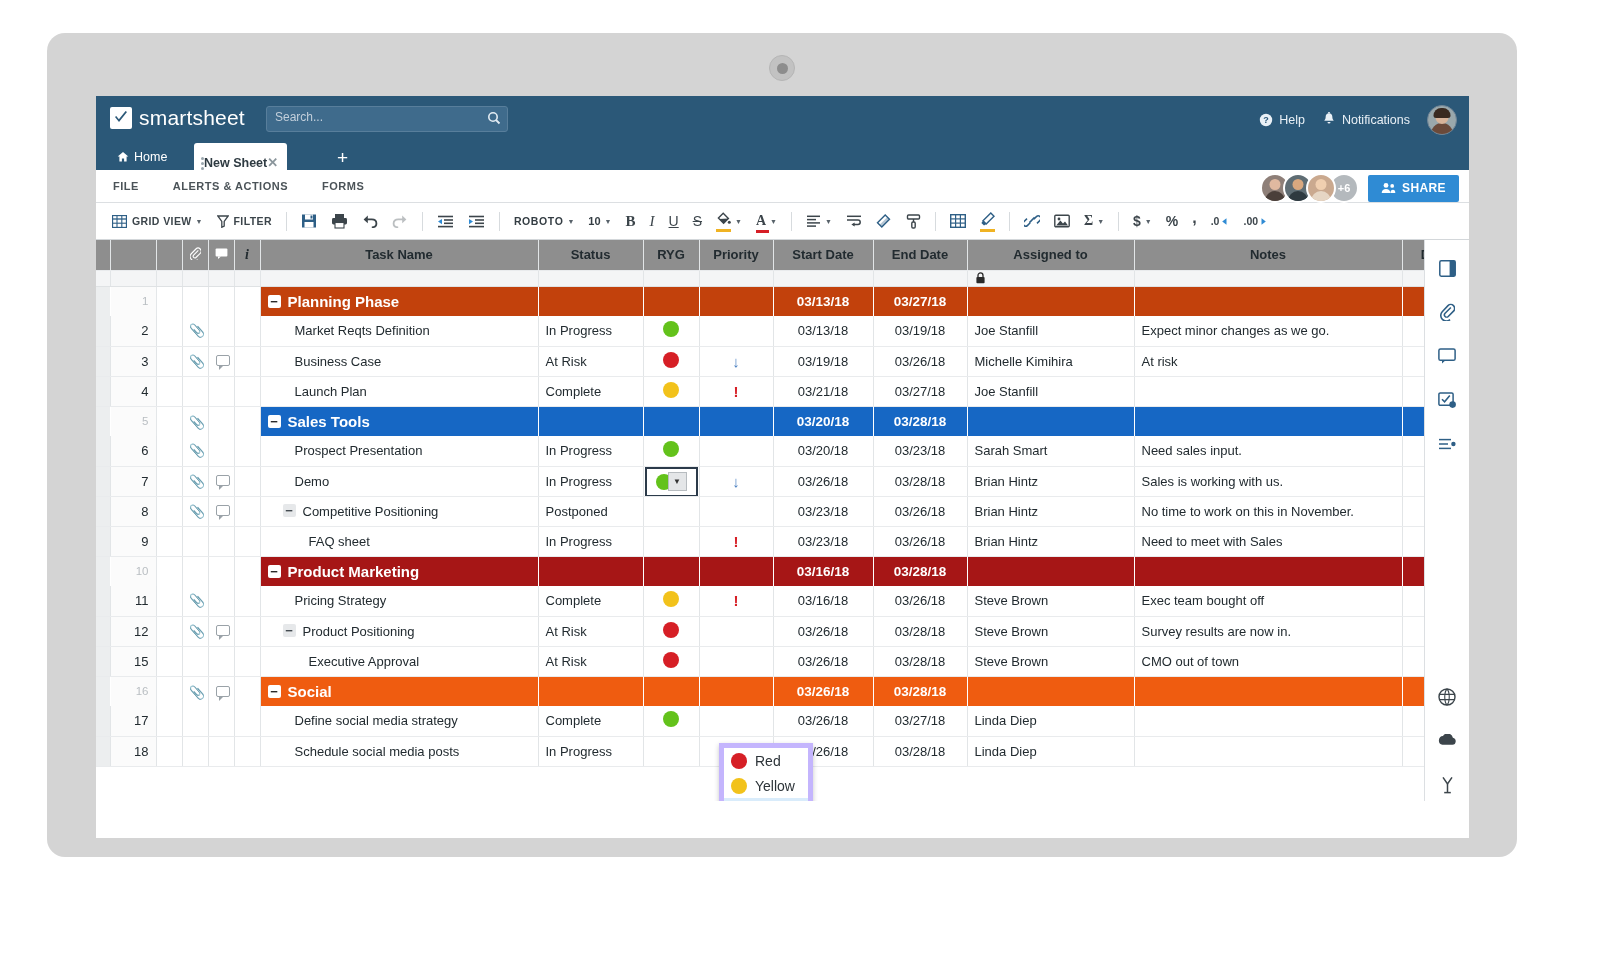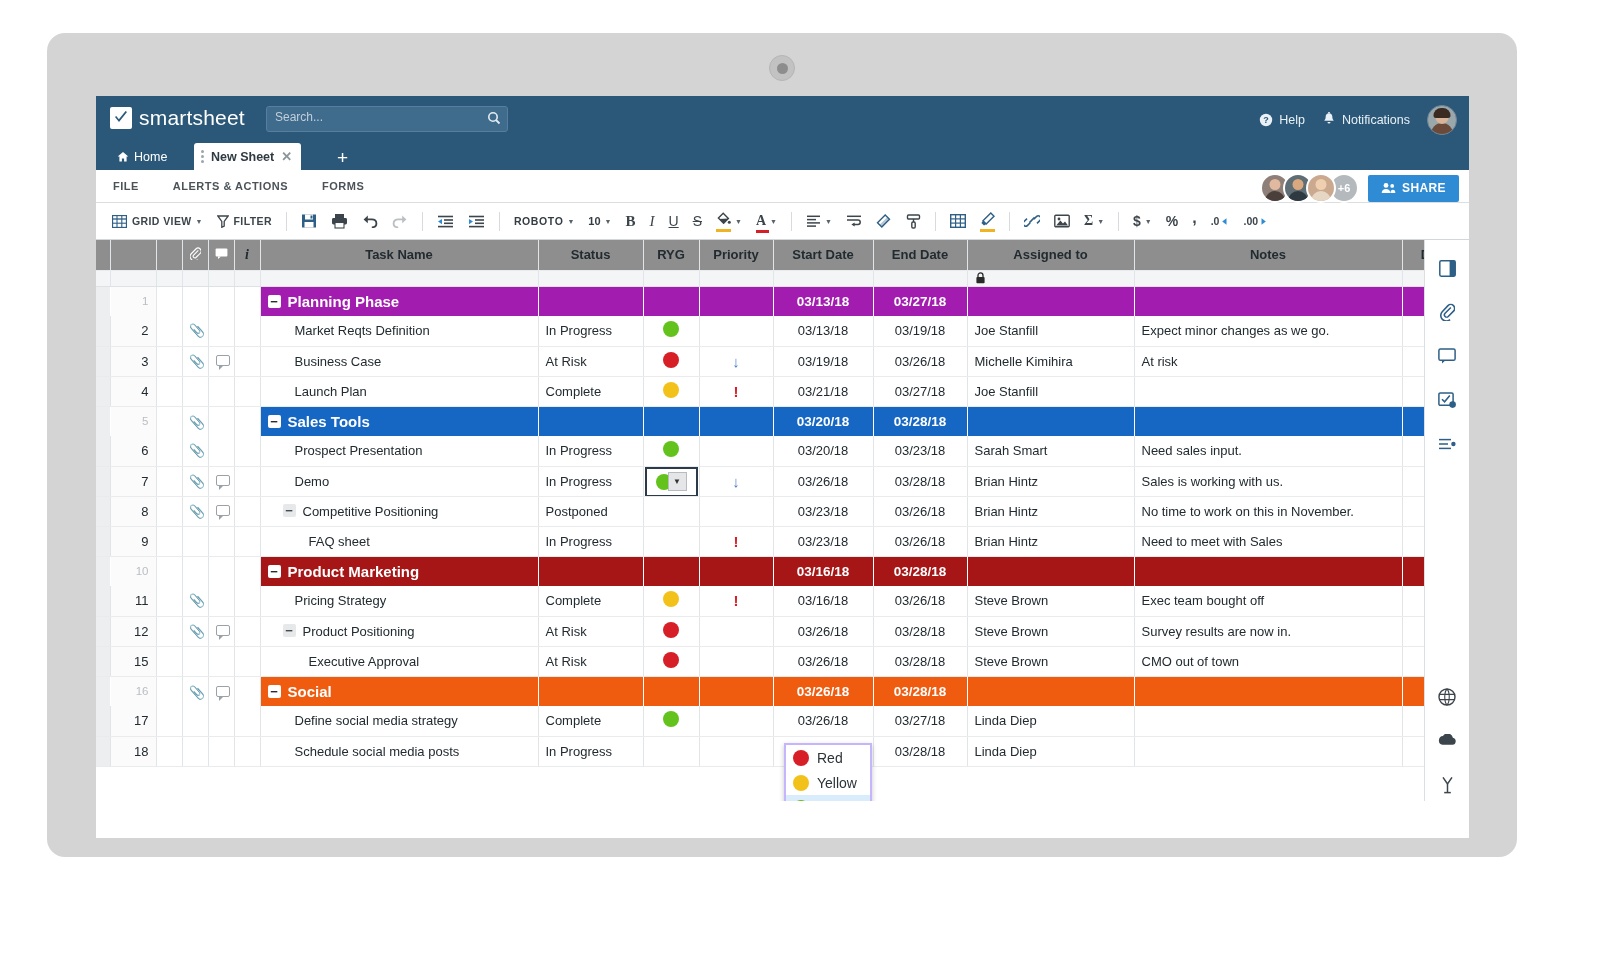--- a/index.html
+++ b/index.html
@@ -63,21 +63,21 @@
 
   
   .tabrow{height:27px;background:#2b5878;position:relative;}
   .tab{
     position:absolute;top:0;height:27px;display:flex;align-items:center;
     font-size:12.5px;padding:0 11px;box-sizing:border-box;cursor:pointer;
   }
   .tab-home{left:10px;color:#ffffff;gap:5px;}
   .tab-sheet{
     left:98px;background:#ffffff;color:#2f3b42;font-weight:bold;
-    border-radius:3px 3px 0 0;gap:7px;padding:0 9px 0 7px;
+    border-radius:3px 3px 0 0;padding:0 9px 0 7px;align-items:flex-end;
   }
   .tab-grip{display:inline-block;width:3px;height:13px;position:relative;}
   .tab-grip b{position:absolute;left:0;width:3px;height:3px;background:#9aa6ad;border-radius:50%;}
   .tab-close{color:#8b969c;font-size:13px;}
   .tab-plus{left:230px;color:#ffffff;font-size:19px;line-height:1;padding-top:1px;}
 
   
   .menurow{
     height:32px;background:#ffffff;border-bottom:1px solid #dcdfe2;
     display:flex;align-items:center;position:relative;
@@ -155,21 +155,21 @@
   }
   td.ctr{text-align:center;padding:0;}
   td.num{text-align:right;padding-right:9px;}
 
   
   tr.grp td{font-weight:bold;color:#ffffff;font-size:15px;border-right-color:rgba(255,255,255,.45);border-bottom:none;}
   tr.grp td.gut{background:#eceeef;}
   tr.grp td.rownum{background:#fbfbfb;color:#b9bec2;font-weight:normal;font-size:11.5px;border-right:1px solid #e4e7e9;}
   tr.grp td.icell{background:#ffffff;border-right:1px solid #e2e5e7;}
   tr.grp td.dcell{font-size:13.5px;text-align:center;padding:0;}
-  .navy td.f{background:#a21caf;}
+  .navy td.f{background:#c2410c;}
   .blue td.f{background:#1667c4;}
   .dred td.f{background:#a61616;}
   .orange td.f{background:#ef5c10;}
 
   .collapse{
     display:inline-flex;align-items:center;justify-content:center;
     width:13px;height:13px;background:#ffffff;color:#2a2a2a;
     font-size:13px;font-weight:bold;line-height:9px;border-radius:2px;
     margin-right:7px;vertical-align:1px;
   }
@@ -193,22 +193,22 @@
     position:absolute;left:1px;top:0px;right:1px;bottom:-1px;
     border:2px solid #2b3a4a;background:#ffffff;
     display:flex;align-items:center;justify-content:center;gap:0;
   }
   .sel-arrow{
     width:17px;height:17px;background:#e4e6e8;border:1px solid #b7bcc0;
     display:flex;align-items:center;justify-content:center;font-size:8px;color:#333;
     margin-left:-4px;
   }
   .ddmenu{
-    position:absolute;left:688px;top:503px;width:84px;background:#ffffff;
-    border:2px solid #c4b5fd;box-shadow:0 2px 5px rgba(0,0,0,.22);z-index:40;
+    position:absolute;left:623px;top:503px;width:84px;background:#ffffff;
+    border:5px solid #c4b5fd;box-shadow:0 2px 5px rgba(0,0,0,.22);z-index:40;
   }
   .ddopt{display:flex;align-items:center;gap:8px;height:25px;padding:0 7px;font-size:14px;color:#2c3338;cursor:pointer;}
   .ddopt.sel{background:#d9ecfb;}
 
   
   .rail{
     position:absolute;right:0;top:0;width:44px;height:100%;
     background:#ffffff;border-left:1px solid #dcdfe2;
     display:flex;flex-direction:column;align-items:center;gap:0;padding-top:6px;
   }

